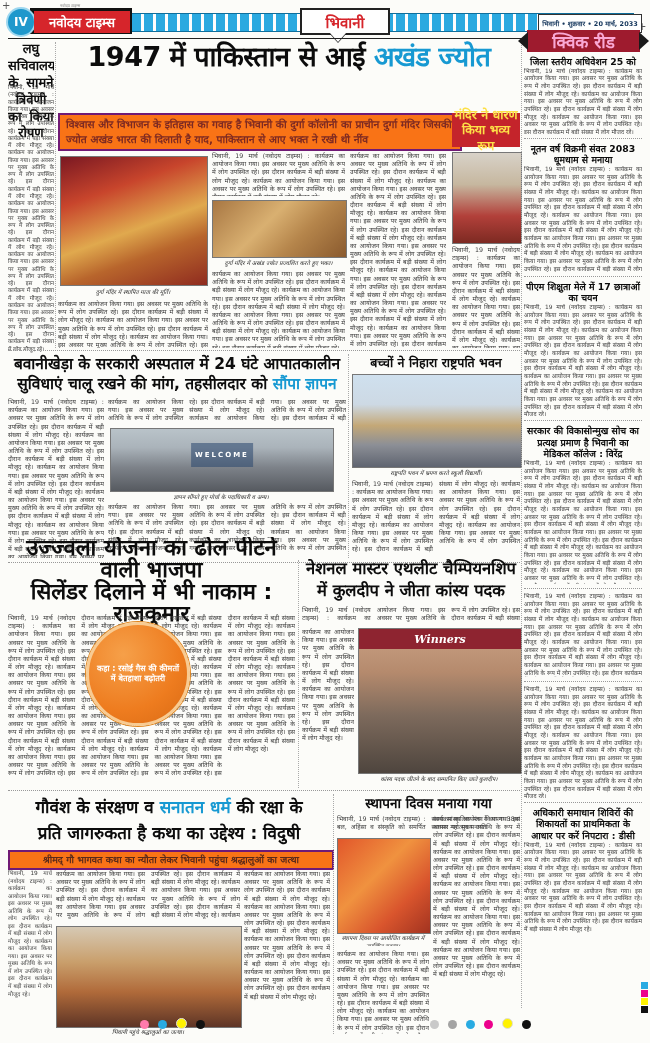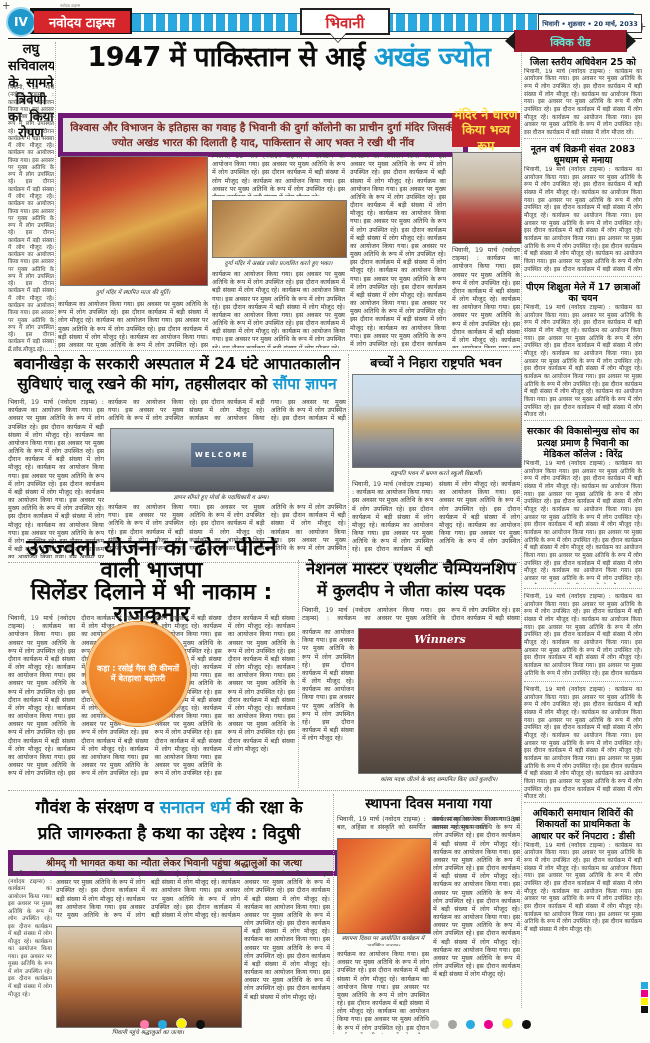--- a/index.html
+++ b/index.html
@@ -27,29 +27,29 @@
   .crop{color:#555;font-size:10px;line-height:10px;}
   
   .headline{font-weight:bold;color:#0c0c0c;text-align:center;overflow:hidden;}
   .blue{color:#1799d2;}
   .body{font-size:6.3px;line-height:1.3;text-align:justify;color:#3c3c3c;overflow:hidden;word-break:break-word;}
   .c2{column-count:2;column-gap:6px;}
   .c3{column-count:3;column-gap:6px;}
   .c4{column-count:4;column-gap:6px;}
   .caption{font-size:5.8px;font-style:italic;color:#1d1d1d;text-align:center;overflow:hidden;white-space:nowrap;}
   .photo{position:absolute;border:1px solid #777;}
-  .subhead-yellow{background:#e5e5e5;border:5px solid #701a75;color:#7e2a22;font-weight:bold;
-                  font-size:10.5px;line-height:1.45;text-align:center;display:flex;align-items:center;justify-content:center;}
+  .subhead-yellow{background:#f97316;border:2px solid #701a75;color:#7e2a22;font-weight:bold;
+                  font-size:10.5px;line-height:1.45;text-align:left;display:flex;align-items:center;justify-content:center;}
   .sidebar-red{background:#c4242b;color:#fde047;font-weight:bold;font-size:12.5px;line-height:1.25;
                text-align:center;display:flex;align-items:center;justify-content:center;}
   .hr-dot{border-top:1px dotted #999;height:0;}
   .vr-dot{border-left:1px dotted #aaa;width:0;}
   
-  .qr-banner{left:514px;top:30px;width:113px;height:22px;background:#9e1b2e;color:#5eead4;font-weight:bold;
-             font-size:11px;display:flex;align-items:center;justify-content:center;}
+  .qr-banner{left:527px;top:30px;width:113px;height:22px;background:#9e1b2e;color:#f9a8d4;font-weight:bold;
+             font-size:17px;display:flex;align-items:center;justify-content:center;}
   .qr-banner:before,.qr-banner:after{content:"";position:absolute;top:2px;border-top:9px solid transparent;
              border-bottom:9px solid transparent;}
   .qr-banner:before{left:-9px;border-right:10px solid #1a1a1a;}
   .qr-banner:after{right:-9px;border-left:10px solid #1a1a1a;}
   .qr-item-head{font-weight:bold;font-size:9.3px;line-height:1.25;color:#0c0c0c;text-align:center;overflow:hidden;}
   .qr-body{font-size:5.9px;line-height:1.3;text-align:justify;color:#3c3c3c;overflow:hidden;}
   .qr-sep{border-top:1px dotted #999;margin:4px 0;}
   
   .pullquote{border-radius:50%;background:radial-gradient(circle at 35% 30%,#f6a049,#ee7c1f 60%,#d96a14);
              color:#fff;display:flex;align-items:center;justify-content:center;text-align:center;

